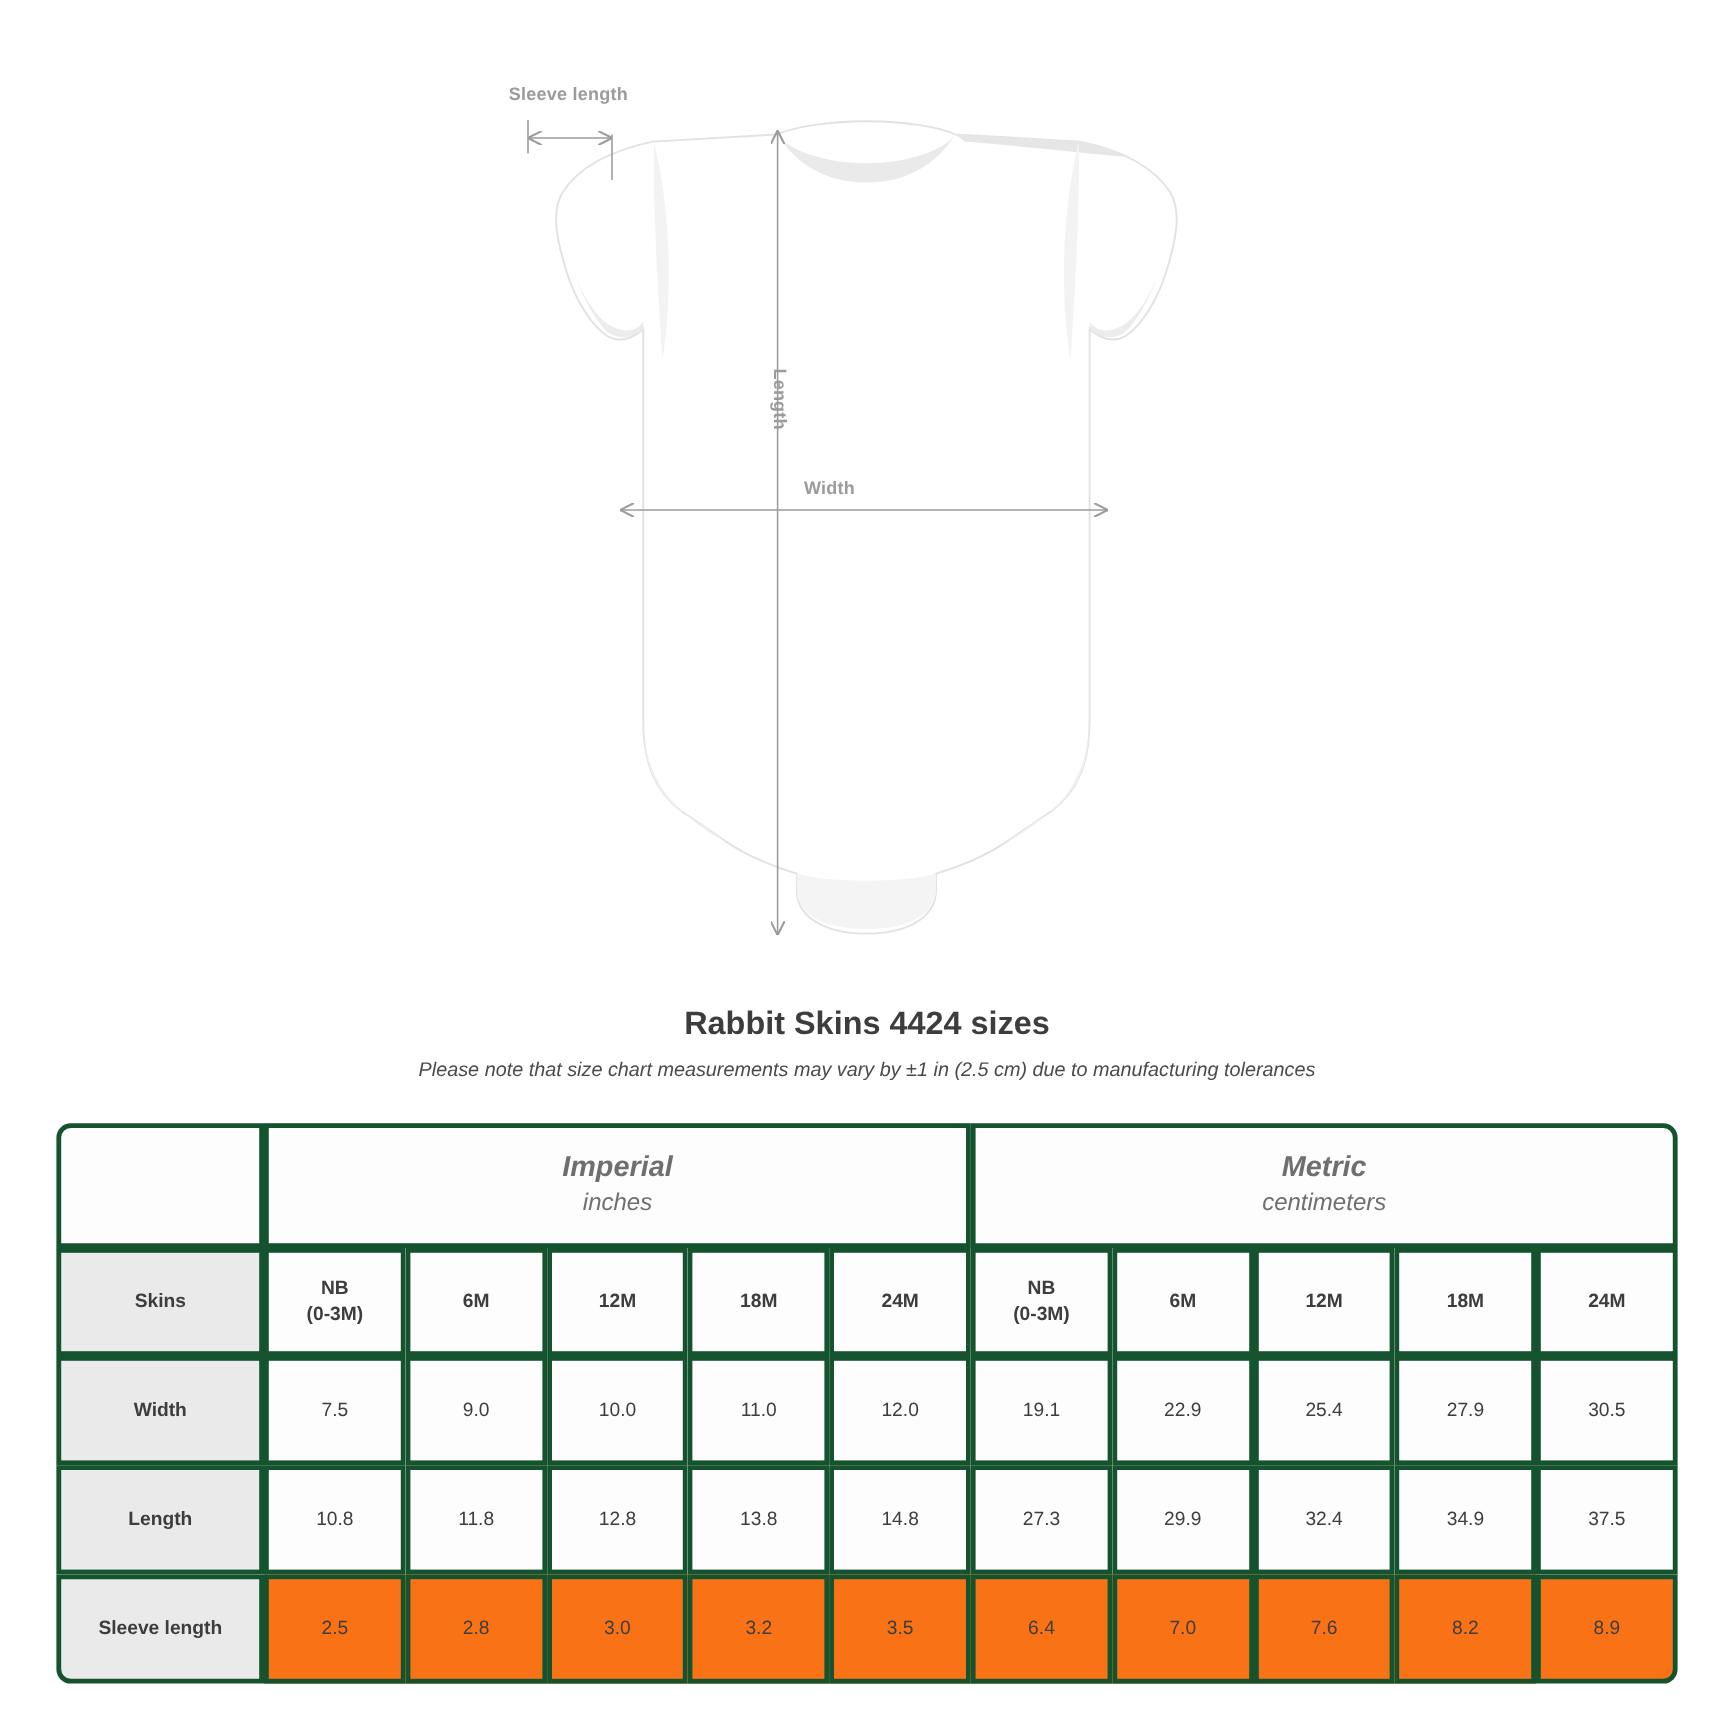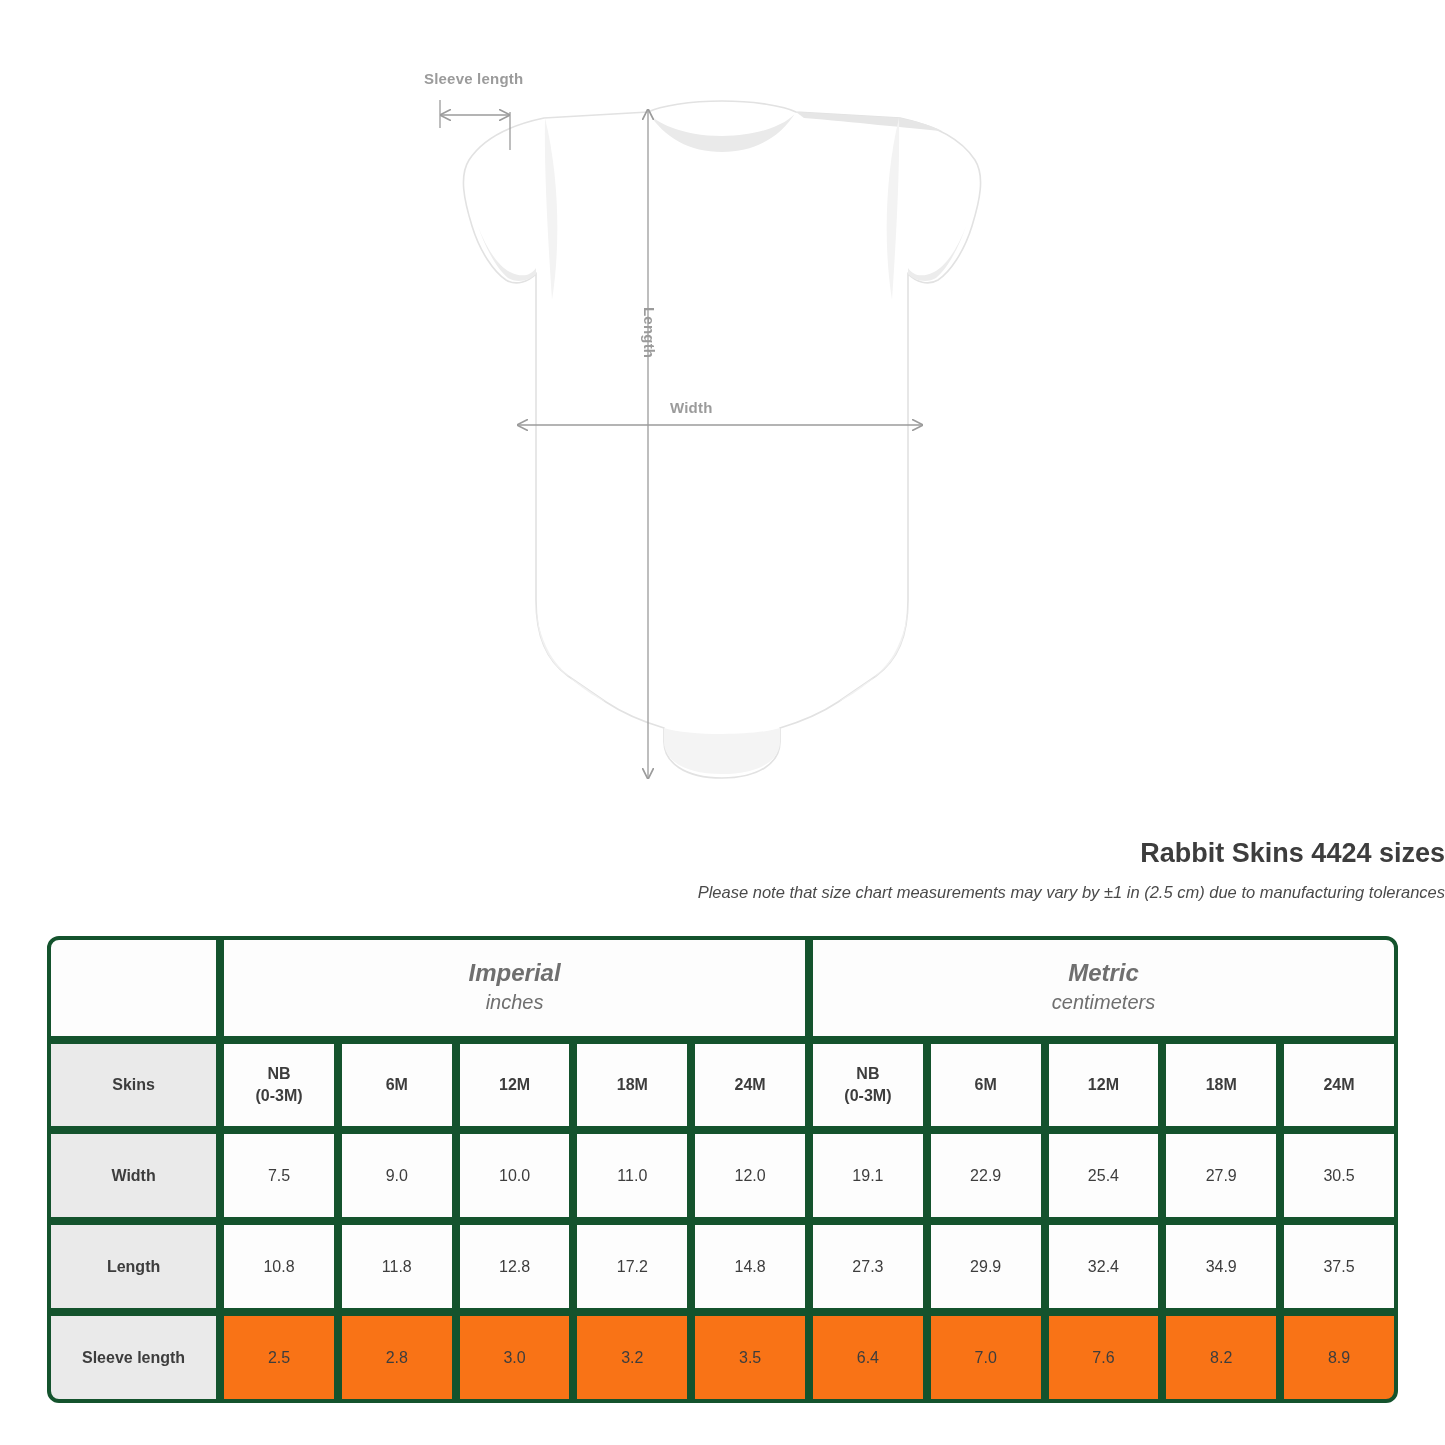--- a/index.html
+++ b/index.html
@@ -42,21 +42,21 @@
   .label-width  { left: 670px; top: 399px; }
   .label-length {
     left: 641px;
     top: 307px;
     writing-mode: vertical-rl;
     text-orientation: mixed;
   }
 
   
   .heading-block {
-    text-align: right;
+    text-align: center;
     margin-top: 8px;
   }
   .chart-title {
     font-size: 27px;
     font-weight: bold;
     color: #3d3d3d;
     margin: 0 0 14px 0;
   }
   .chart-note {
     font-size: 16.5px;
@@ -283,21 +283,21 @@
           <td>22.9</td>
           <td>25.4</td>
           <td>27.9</td>
           <td>30.5</td>
         </tr>
         <tr class="data-row">
           <td class="row-head">Length</td>
           <td>10.8</td>
           <td>11.8</td>
           <td>12.8</td>
-          <td>17.2</td>
+          <td>13.8</td>
           <td>14.8</td>
           <td>27.3</td>
           <td>29.9</td>
           <td>32.4</td>
           <td>34.9</td>
           <td>37.5</td>
         </tr>
         <tr class="data-row alt">
           <td class="row-head">Sleeve length</td>
           <td>2.5</td>

